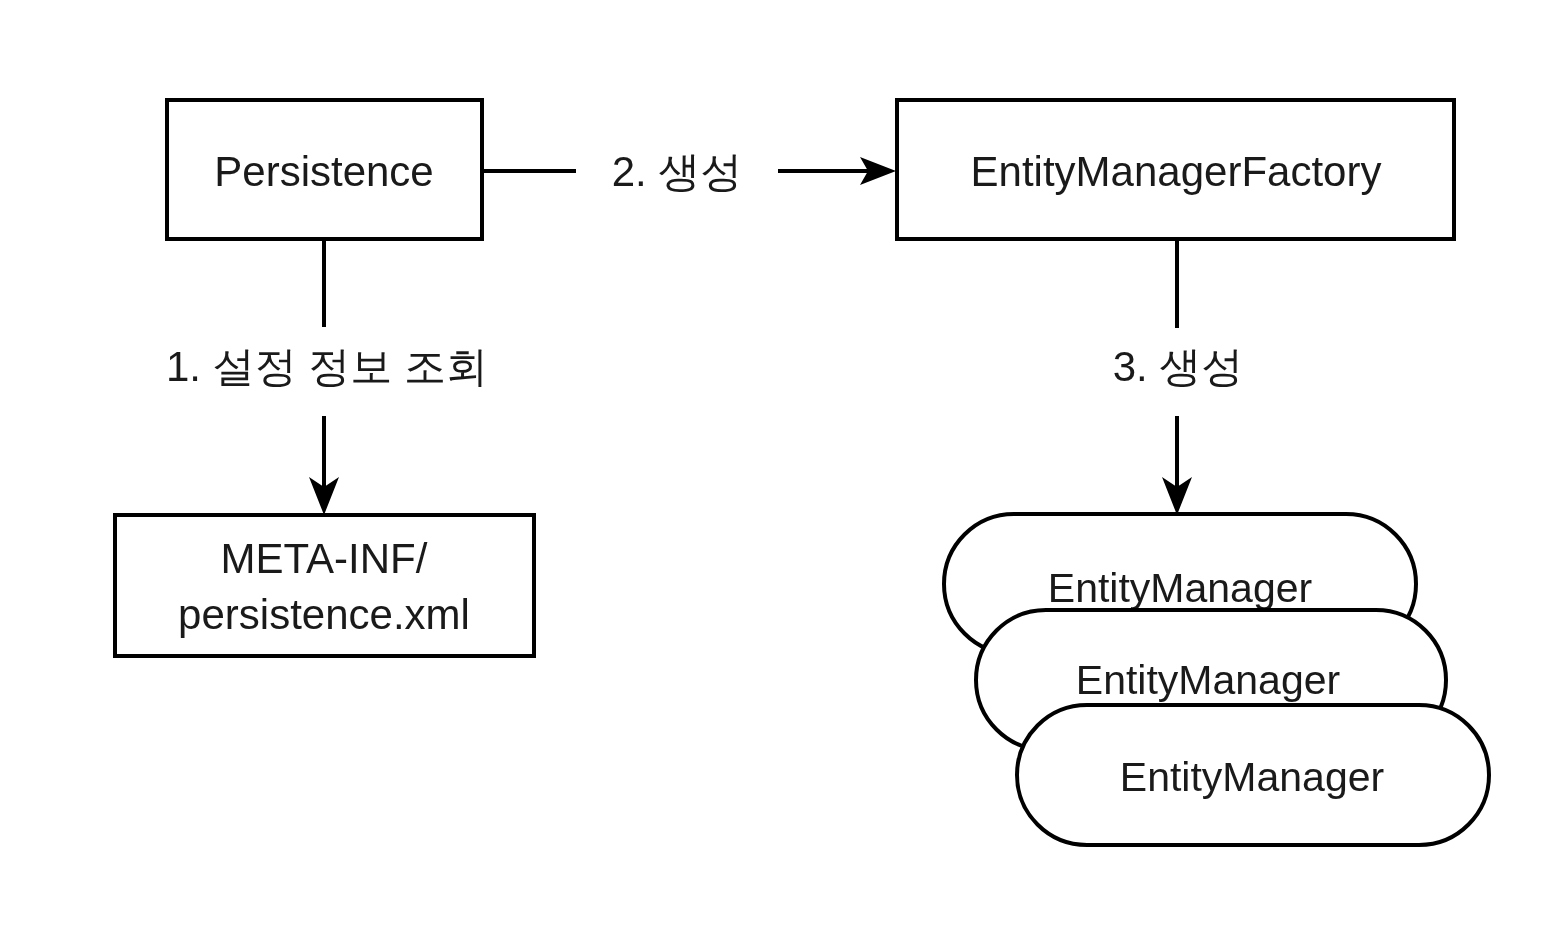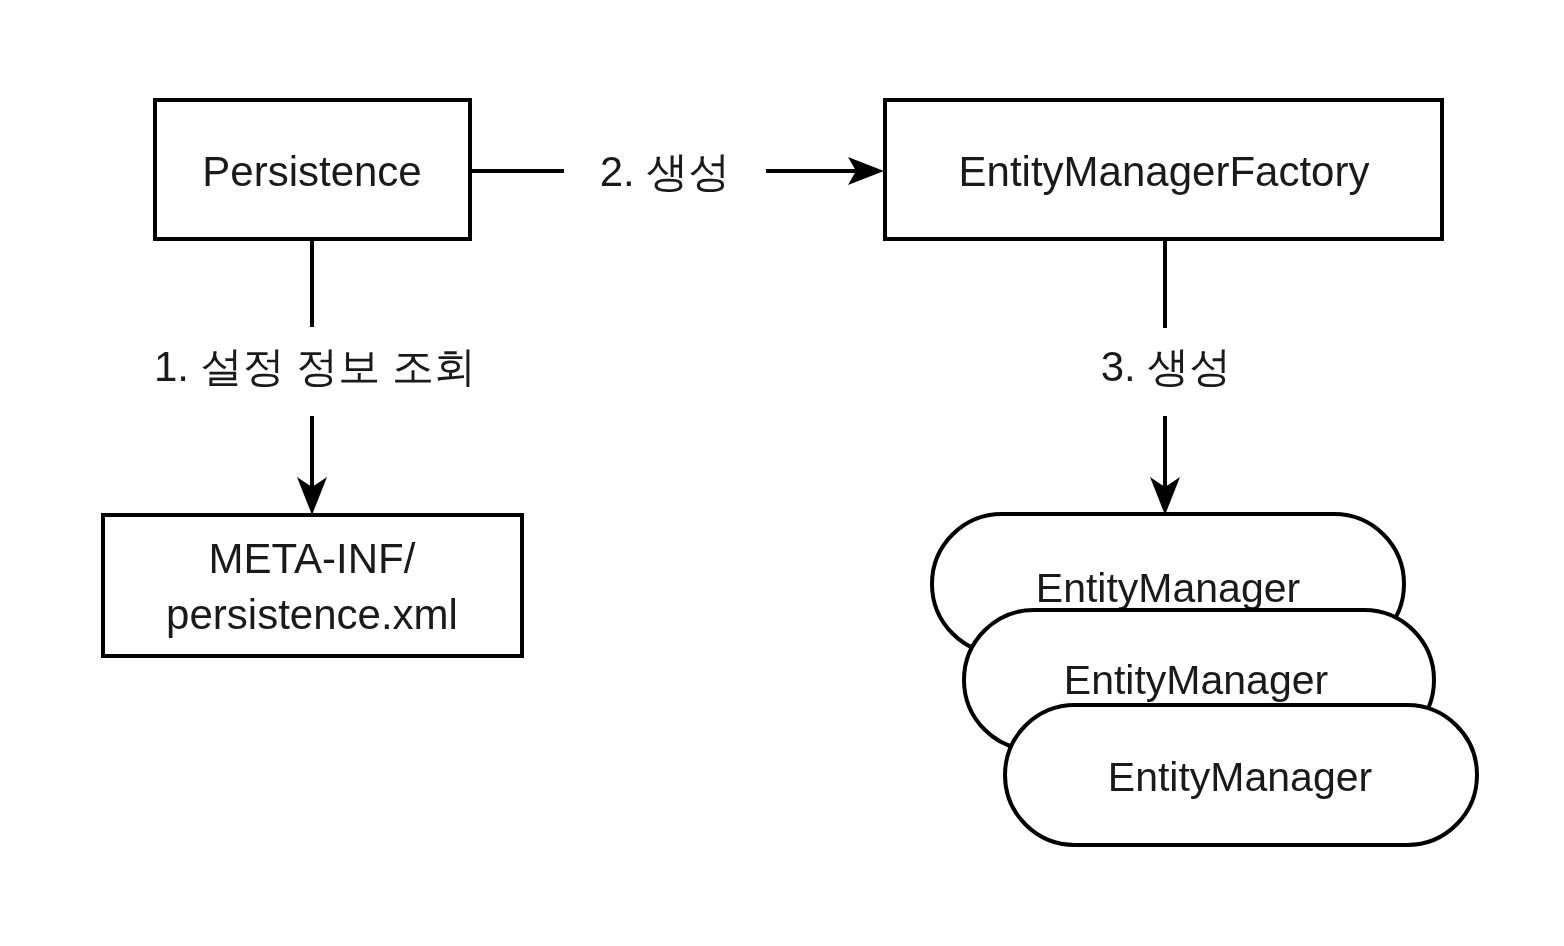--- a/index.html
+++ b/index.html
@@ -11,20 +11,21 @@
     width: 1564px;
     height: 946px;
     font-family: "Liberation Sans", sans-serif;
     overflow: hidden;
   }
   #diagram-root {
     position: relative;
     width: 1332px;
     height: 946px;
     background: #ffffff;
+    padding-left: 12px;
   }
   svg.diagram-canvas {
     display: block;
     width: 1564px;
     height: 946px;
   }
   .node-shape {
     fill: #ffffff;
     stroke: #000000;
     stroke-width: 4;

